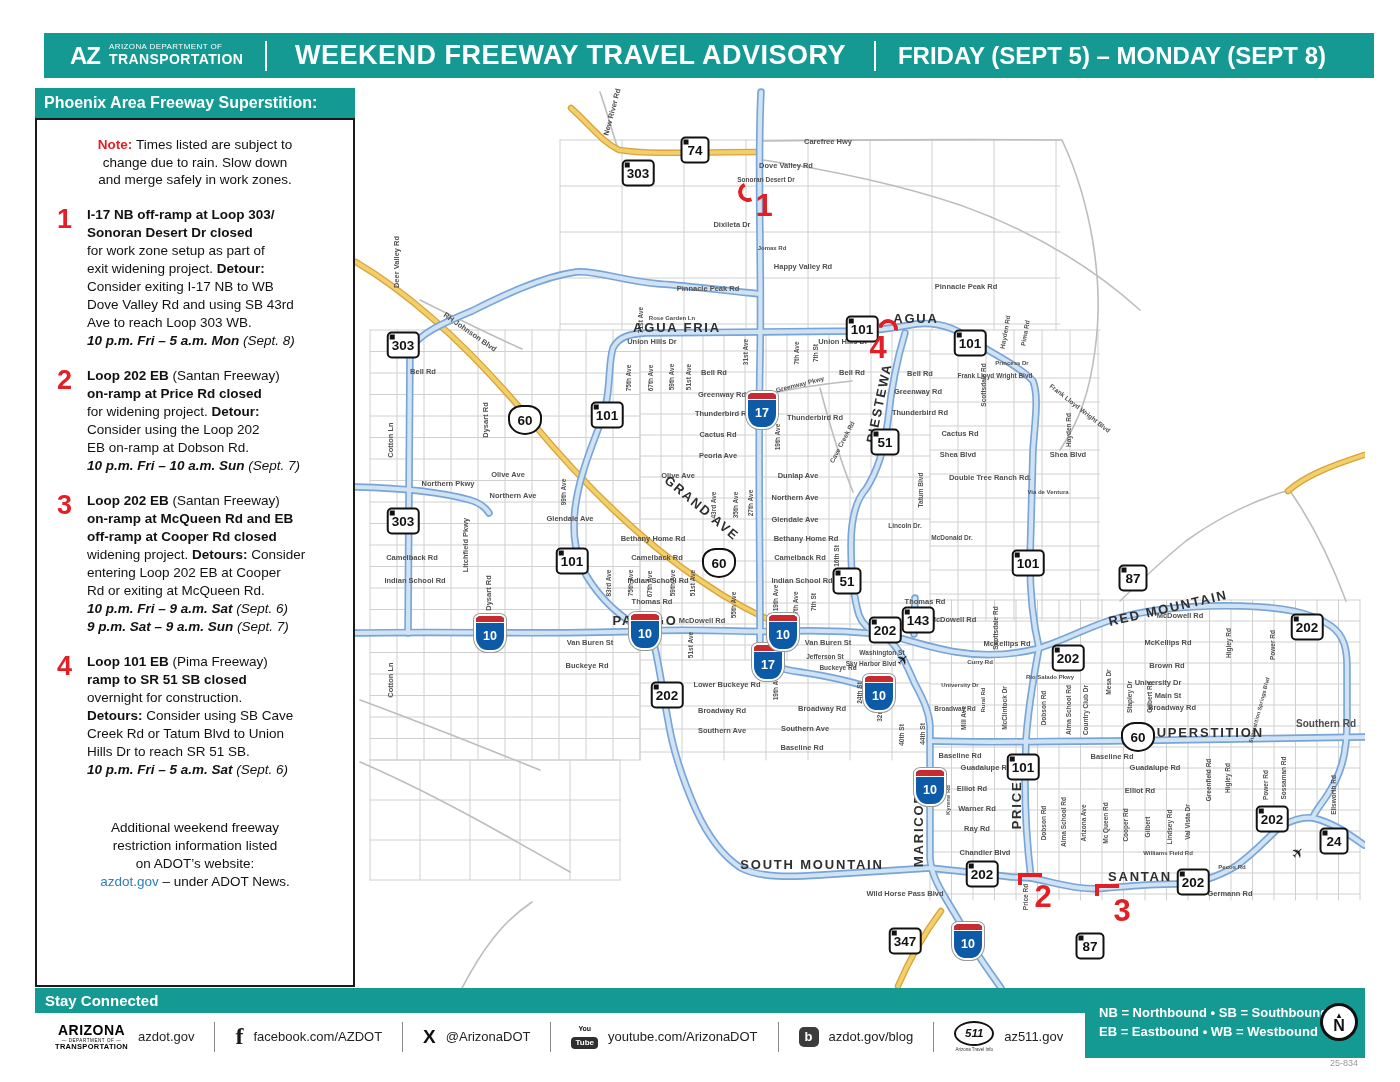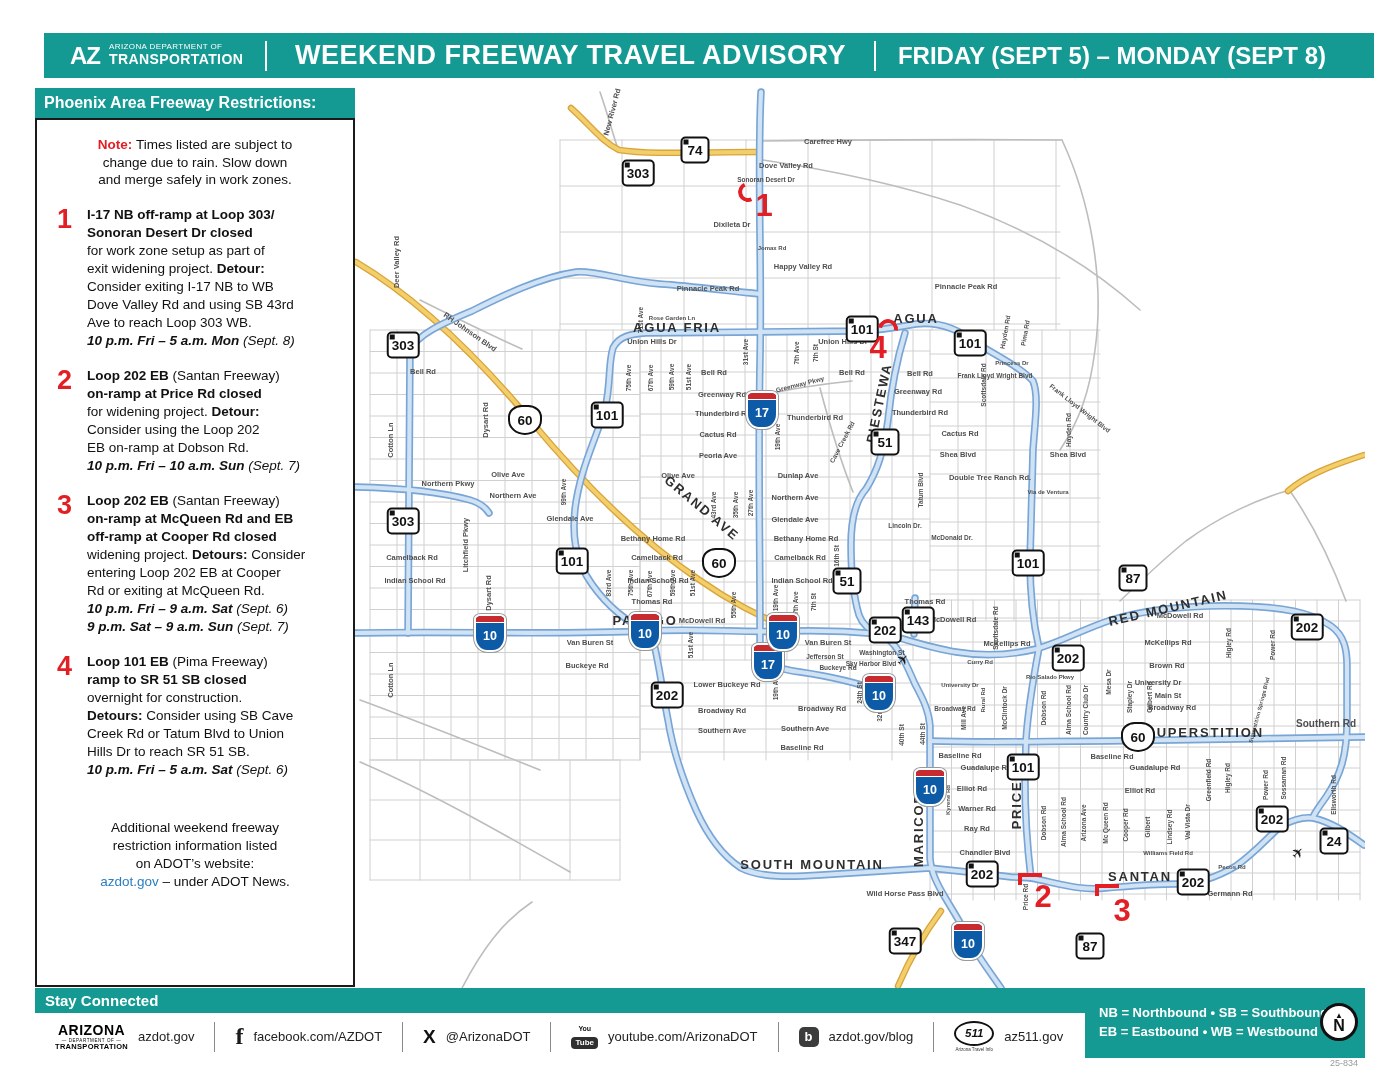--- a/index.html
+++ b/index.html
@@ -94,21 +94,21 @@
       <div class="l1">ARIZONA DEPARTMENT OF</div>
       <div class="l2">TRANSPORTATION</div>
     </div>
     <div class="hsep"></div>
     <div class="htitle">WEEKEND FREEWAY TRAVEL ADVISORY</div>
     <div class="hsep"></div>
     <div class="hdates">FRIDAY (SEPT 5) – MONDAY (SEPT 8)</div>
   </div>
 
   <div class="sidebar">
-    <div class="side-title">Phoenix Area Freeway Restrictions:</div>
+    <div class="side-title">Phoenix Area Freeway Superstition:</div>
     <div class="side-body">
       <div class="note"><span class="sR">Note: </span><span class="">Times listed are subject to</span><br><span class="">change due to rain. Slow down</span><br><span class="">and merge safely in work zones.</span></div>
       <div id="restrictions">
           <div class="item">
             <div class="num">1</div>
             <div class="body"><span class="sB">I-17 NB off-ramp at Loop 303/</span><br><span class="sB">Sonoran Desert Dr closed</span><br><span class="">for work zone setup as part of</span><br><span class="">exit widening project. </span><span class="sB">Detour:</span><br><span class="">Consider exiting I-17 NB to WB</span><br><span class="">Dove Valley Rd and using SB 43rd</span><br><span class="">Ave to reach Loop 303 WB.</span><br><span class="sB sI">10 p.m. Fri – 5 a.m. Mon </span><span class="sI">(Sept. 8)</span></div>
           </div>
           <div class="item">
             <div class="num">2</div>
             <div class="body"><span class="sB">Loop 202 EB </span><span class="">(Santan Freeway)</span><br><span class="sB">on-ramp at Price Rd closed</span><br><span class="">for widening project. </span><span class="sB">Detour:</span><br><span class="">Consider using the Loop 202</span><br><span class="">EB on-ramp at Dobson Rd.</span><br><span class="sB sI">10 p.m. Fri – 10 a.m. Sun </span><span class="sI">(Sept. 7)</span></div>

